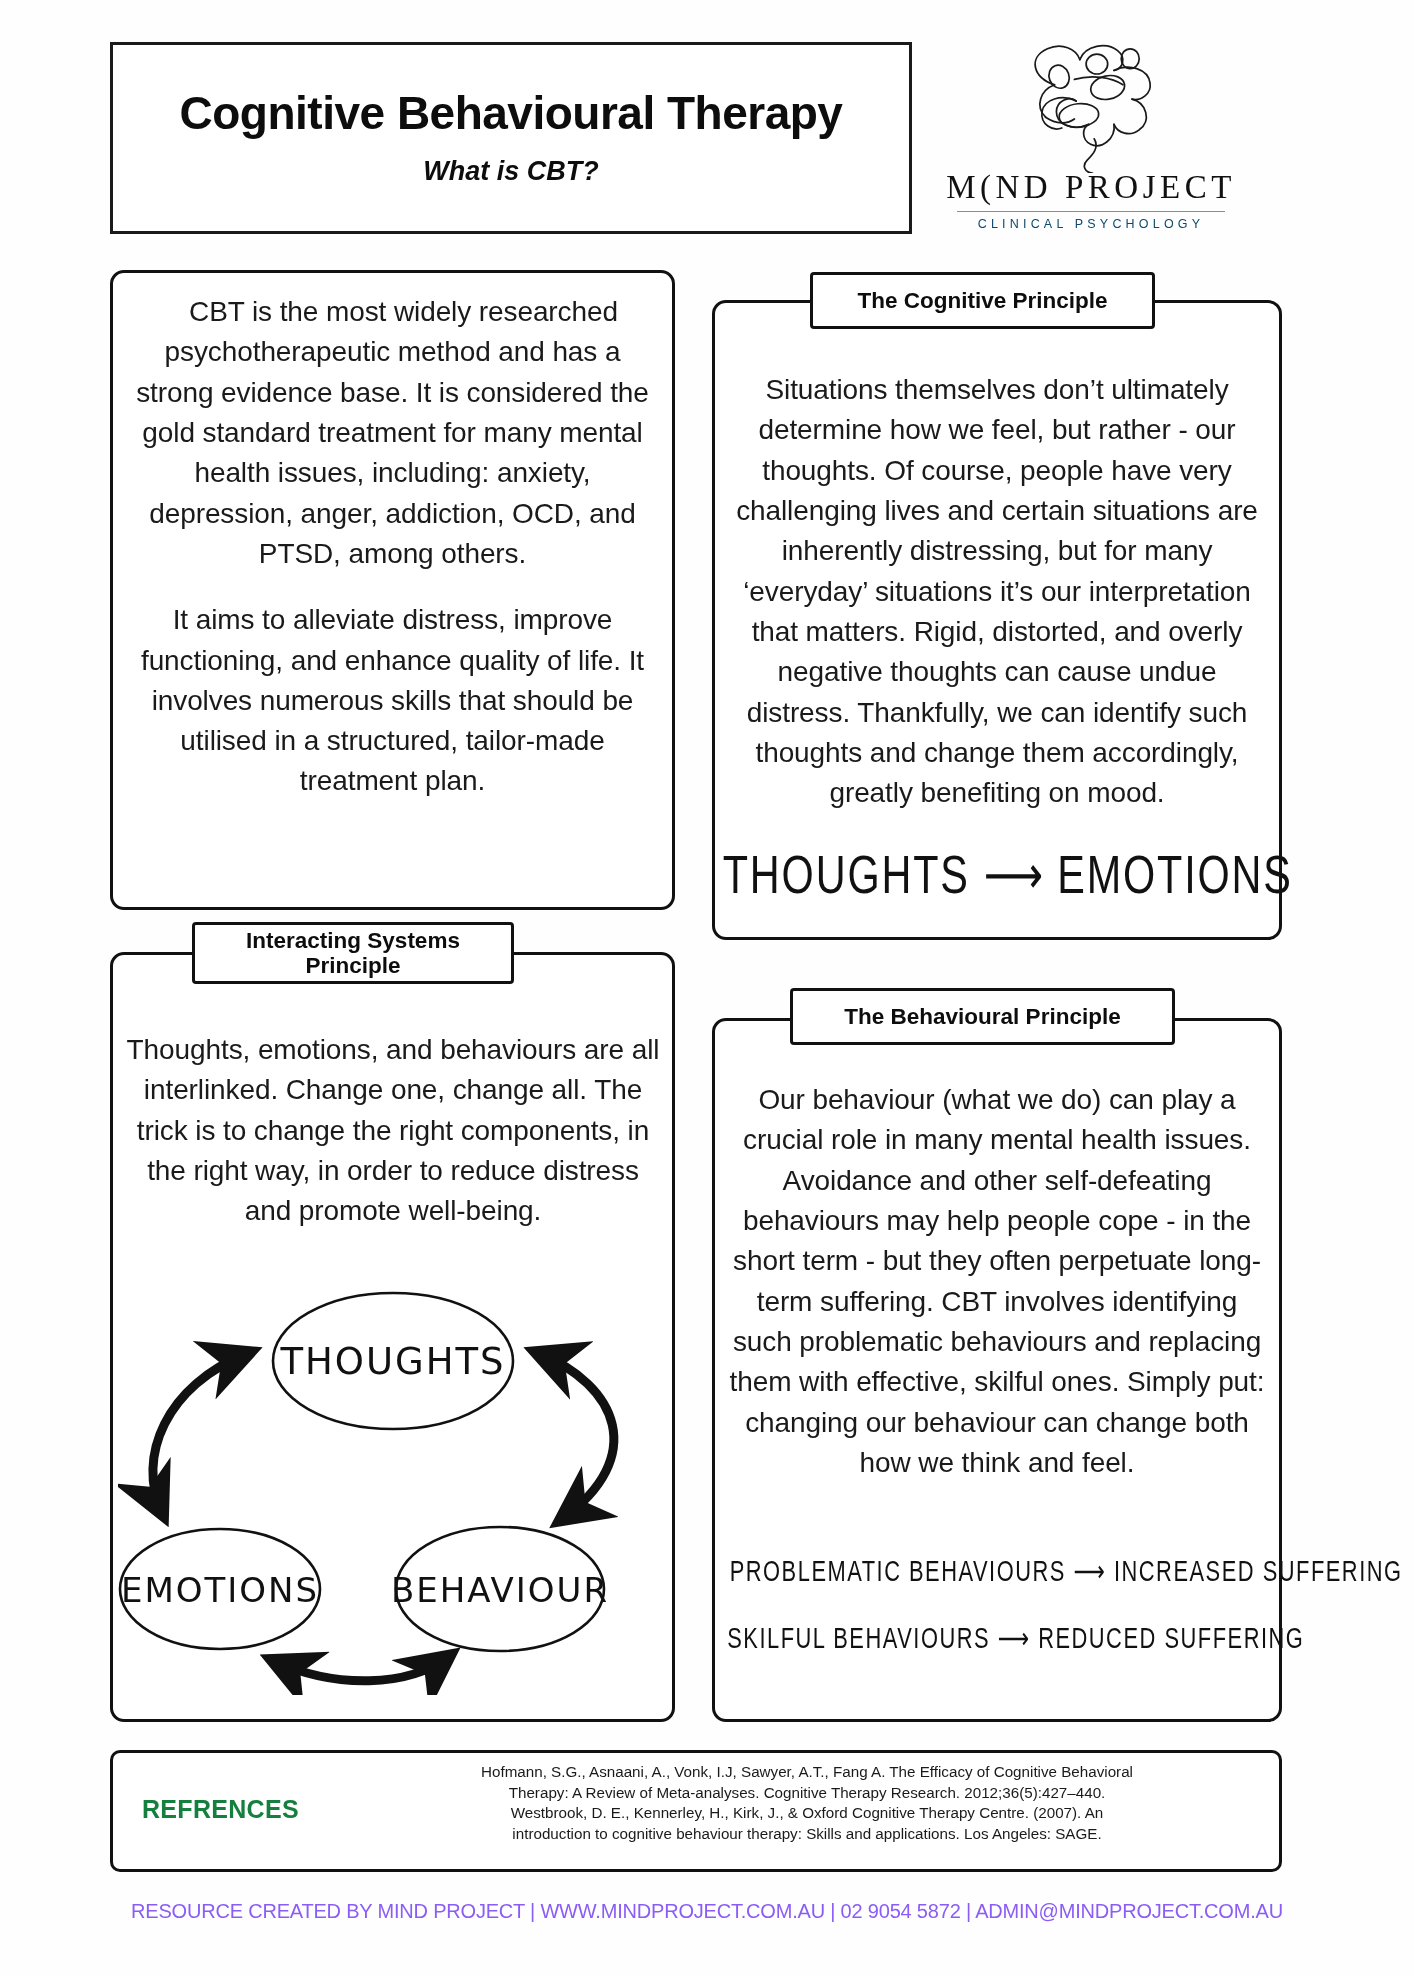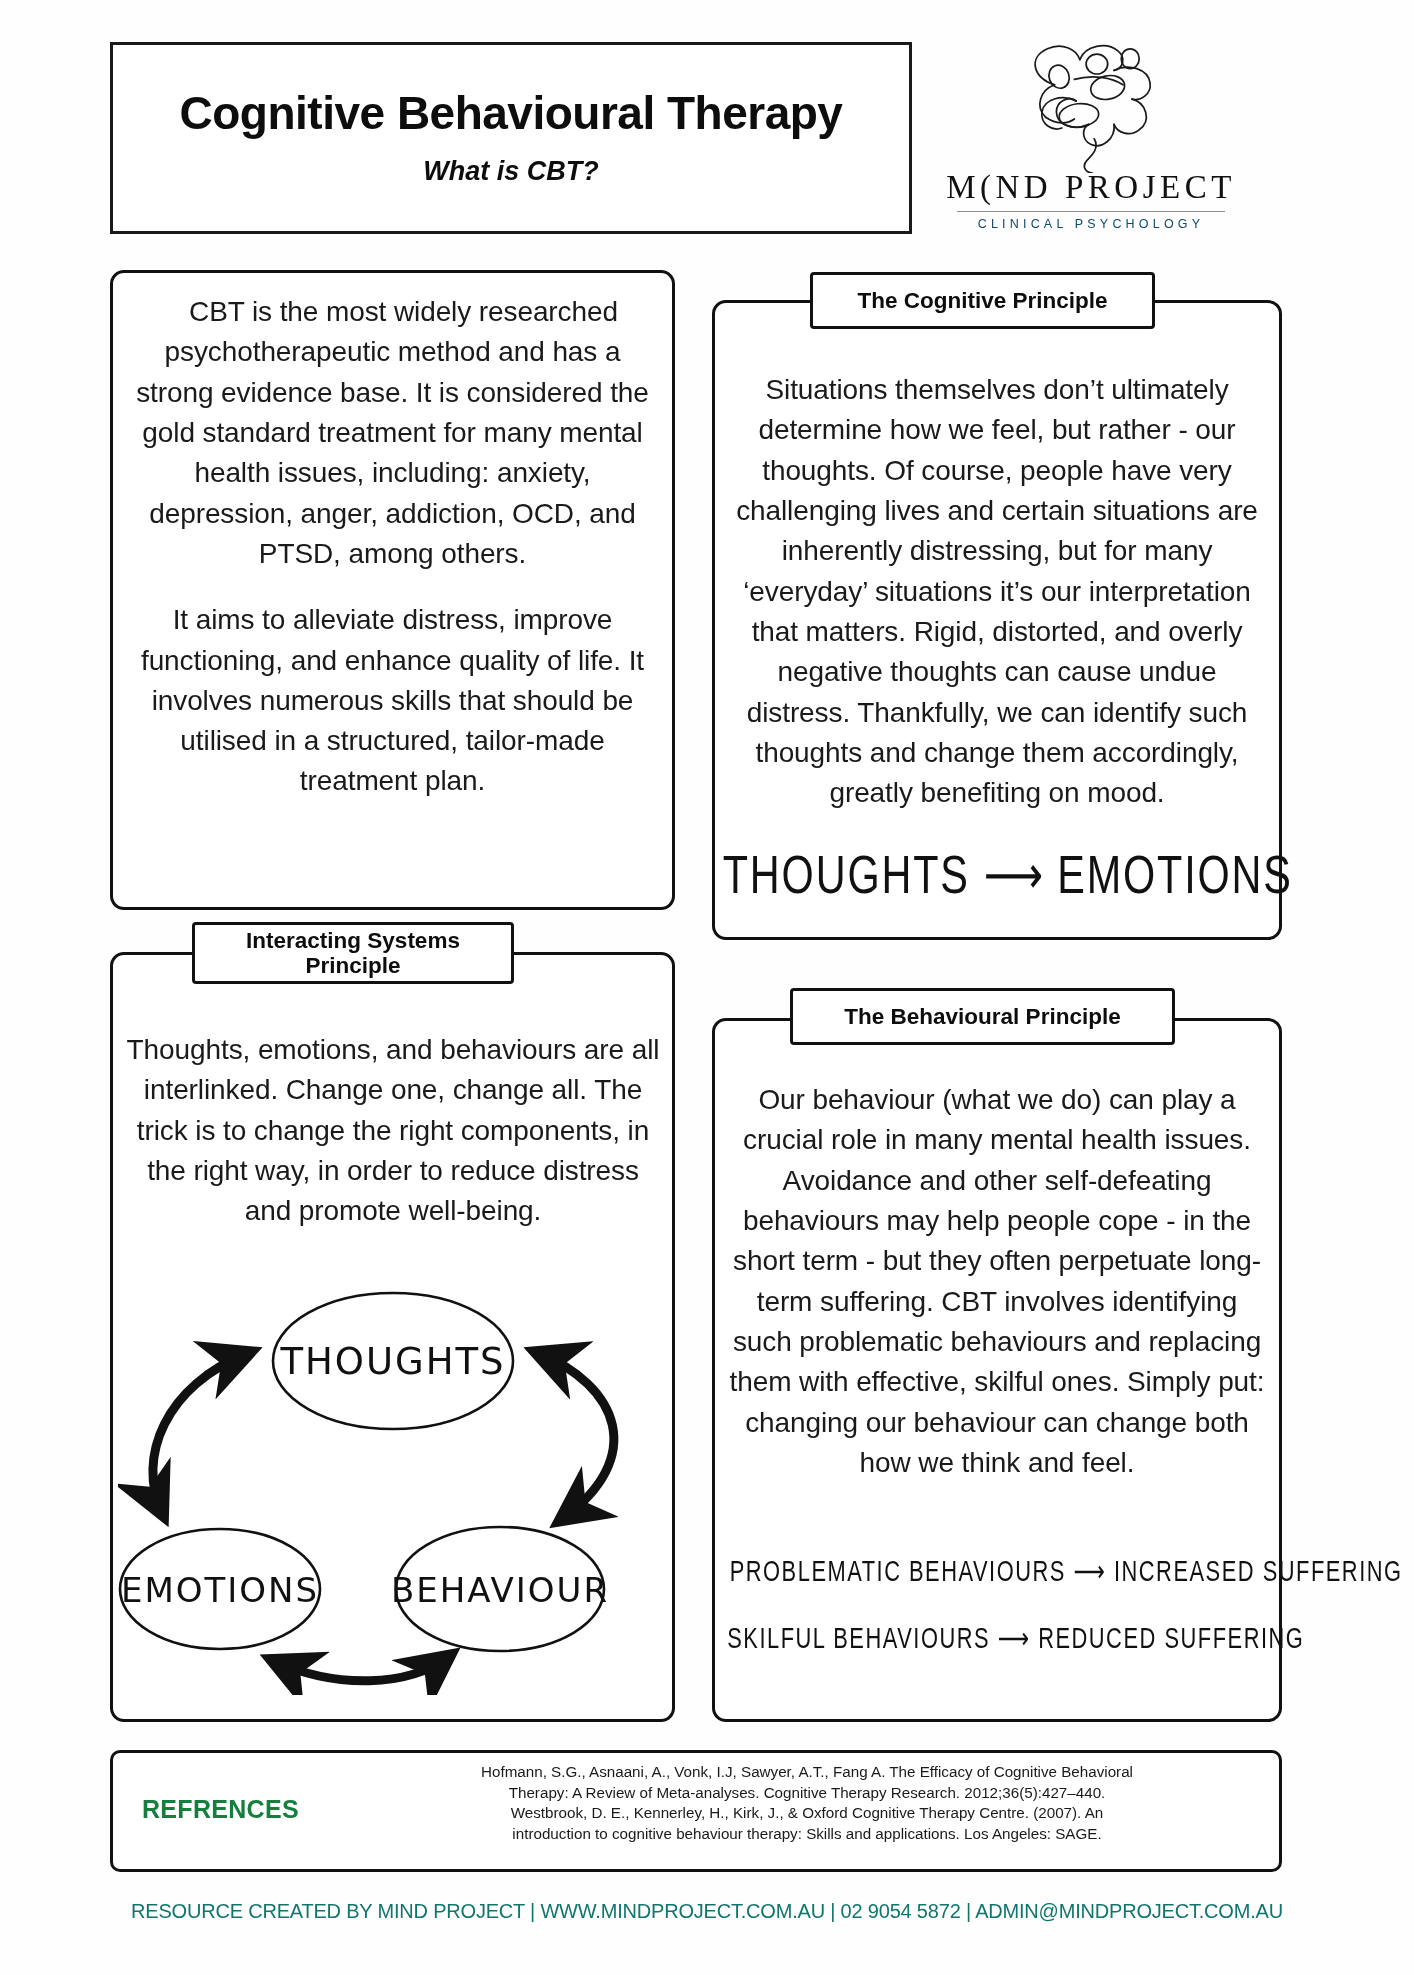--- a/index.html
+++ b/index.html
@@ -234,21 +234,21 @@
     color: #1a1a1a;
   }
   #refs-body div { white-space: nowrap; }
 
   
   #footer {
     position: absolute;
     left: 0; top: 1900px; width: 1414px;
     text-align: center;
     font-size: 20px;
-    color: #0f766e;
+    color: #8b5cf6;
     letter-spacing: -0.2px;
     font-family: "Liberation Sans", sans-serif;
   }
 </style>
 </head>
 <body>
 
 <div class="page">
 
   <div class="header">

